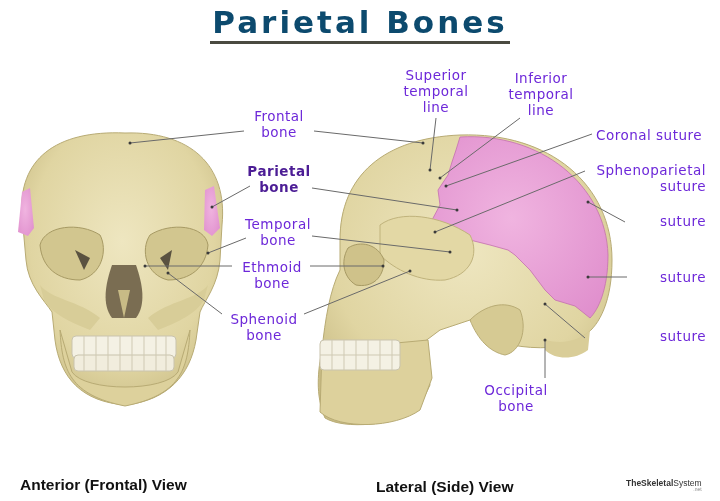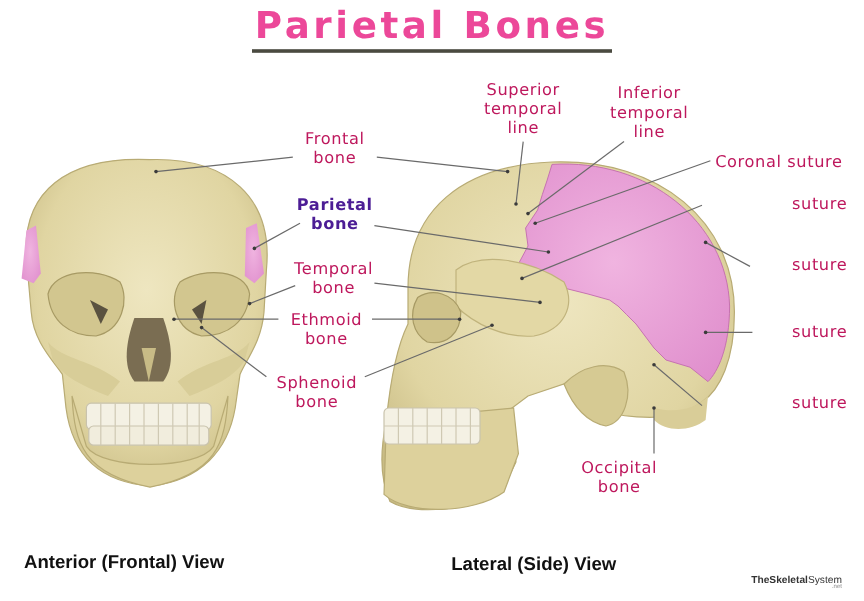--- a/index.html
+++ b/index.html
@@ -1,24 +1,24 @@
 <!DOCTYPE html>
 <html><head>
 <meta charset="utf-8">
 <style>
   html, body { margin:0; padding:0; background:#ffffff; }
   body { width:720px; height:501px; position:relative; overflow:hidden; font-family:"DejaVu Sans", sans-serif; }
   .title { position:absolute; left:0; top:4px; width:720px; text-align:center; }
-  .title span { font-family:"DejaVu Sans", sans-serif; font-weight:bold; font-size:31px; letter-spacing:3px; color:#ec4899; border-bottom:3px solid #4a4a40; padding:0 2px 1px 2px; }
+  .title span { font-family:"DejaVu Sans", sans-serif; font-weight:bold; font-size:31px; letter-spacing:3px; color:#0c4a6e; border-bottom:3px solid #4a4a40; padding:0 2px 1px 2px; }
   svg.art { position:absolute; left:0; top:0; }
-  .lbl { position:absolute; font-size:13.5px; line-height:16px; color:#be185d; letter-spacing:0.5px; }
+  .lbl { position:absolute; font-size:13.5px; line-height:16px; color:#6d28d9; letter-spacing:0.5px; }
   .lbl.c { text-align:center; }
   .lbl.r { text-align:right; }
   .lbl.bold { font-weight:bold; color:#4c1d95; }
-  .view { position:absolute; font-family:"Liberation Sans", sans-serif; font-weight:bold; font-size:15.5px; color:#111; }
+  .view { position:absolute; font-family:"Liberation Sans", sans-serif; font-weight:bold; font-size:15.5px; color:#111;margin-top:16px; }
   .wm { position:absolute; font-family:"Liberation Sans", sans-serif; font-size:8.5px; color:#333; }
   .wm b { font-weight:bold; }
   .wm small { display:block; text-align:right; font-size:5px; color:#888; margin-top:-2px; }
 </style>
 </head>
 <body>
 
 <div class="title"><span>Parietal Bones</span></div>
 
 <svg class="art" width="720" height="501" viewBox="0 0 720 501">
@@ -151,20 +151,21 @@
 </div>
 <div class="lbl c" style="left:505px;top:70px;width:72px;">
   <div>Inferior</div>
   <div>temporal</div>
   <div>line</div>
 </div>
 <div class="lbl" style="left:596px;top:127px;width:124px;">
   <div>Coronal suture</div>
 </div>
 <div class="lbl r" style="left:582px;top:162px;width:124px;">
+  <div>Sphenoparietal</div>
   <div>suture</div>
 </div>
 <div class="lbl r" style="left:606px;top:213px;width:100px;">
   <div>suture</div>
 </div>
 <div class="lbl r" style="left:606px;top:269px;width:100px;">
   <div>suture</div>
 </div>
 <div class="lbl r" style="left:576px;top:328px;width:130px;">
   <div>suture</div>

